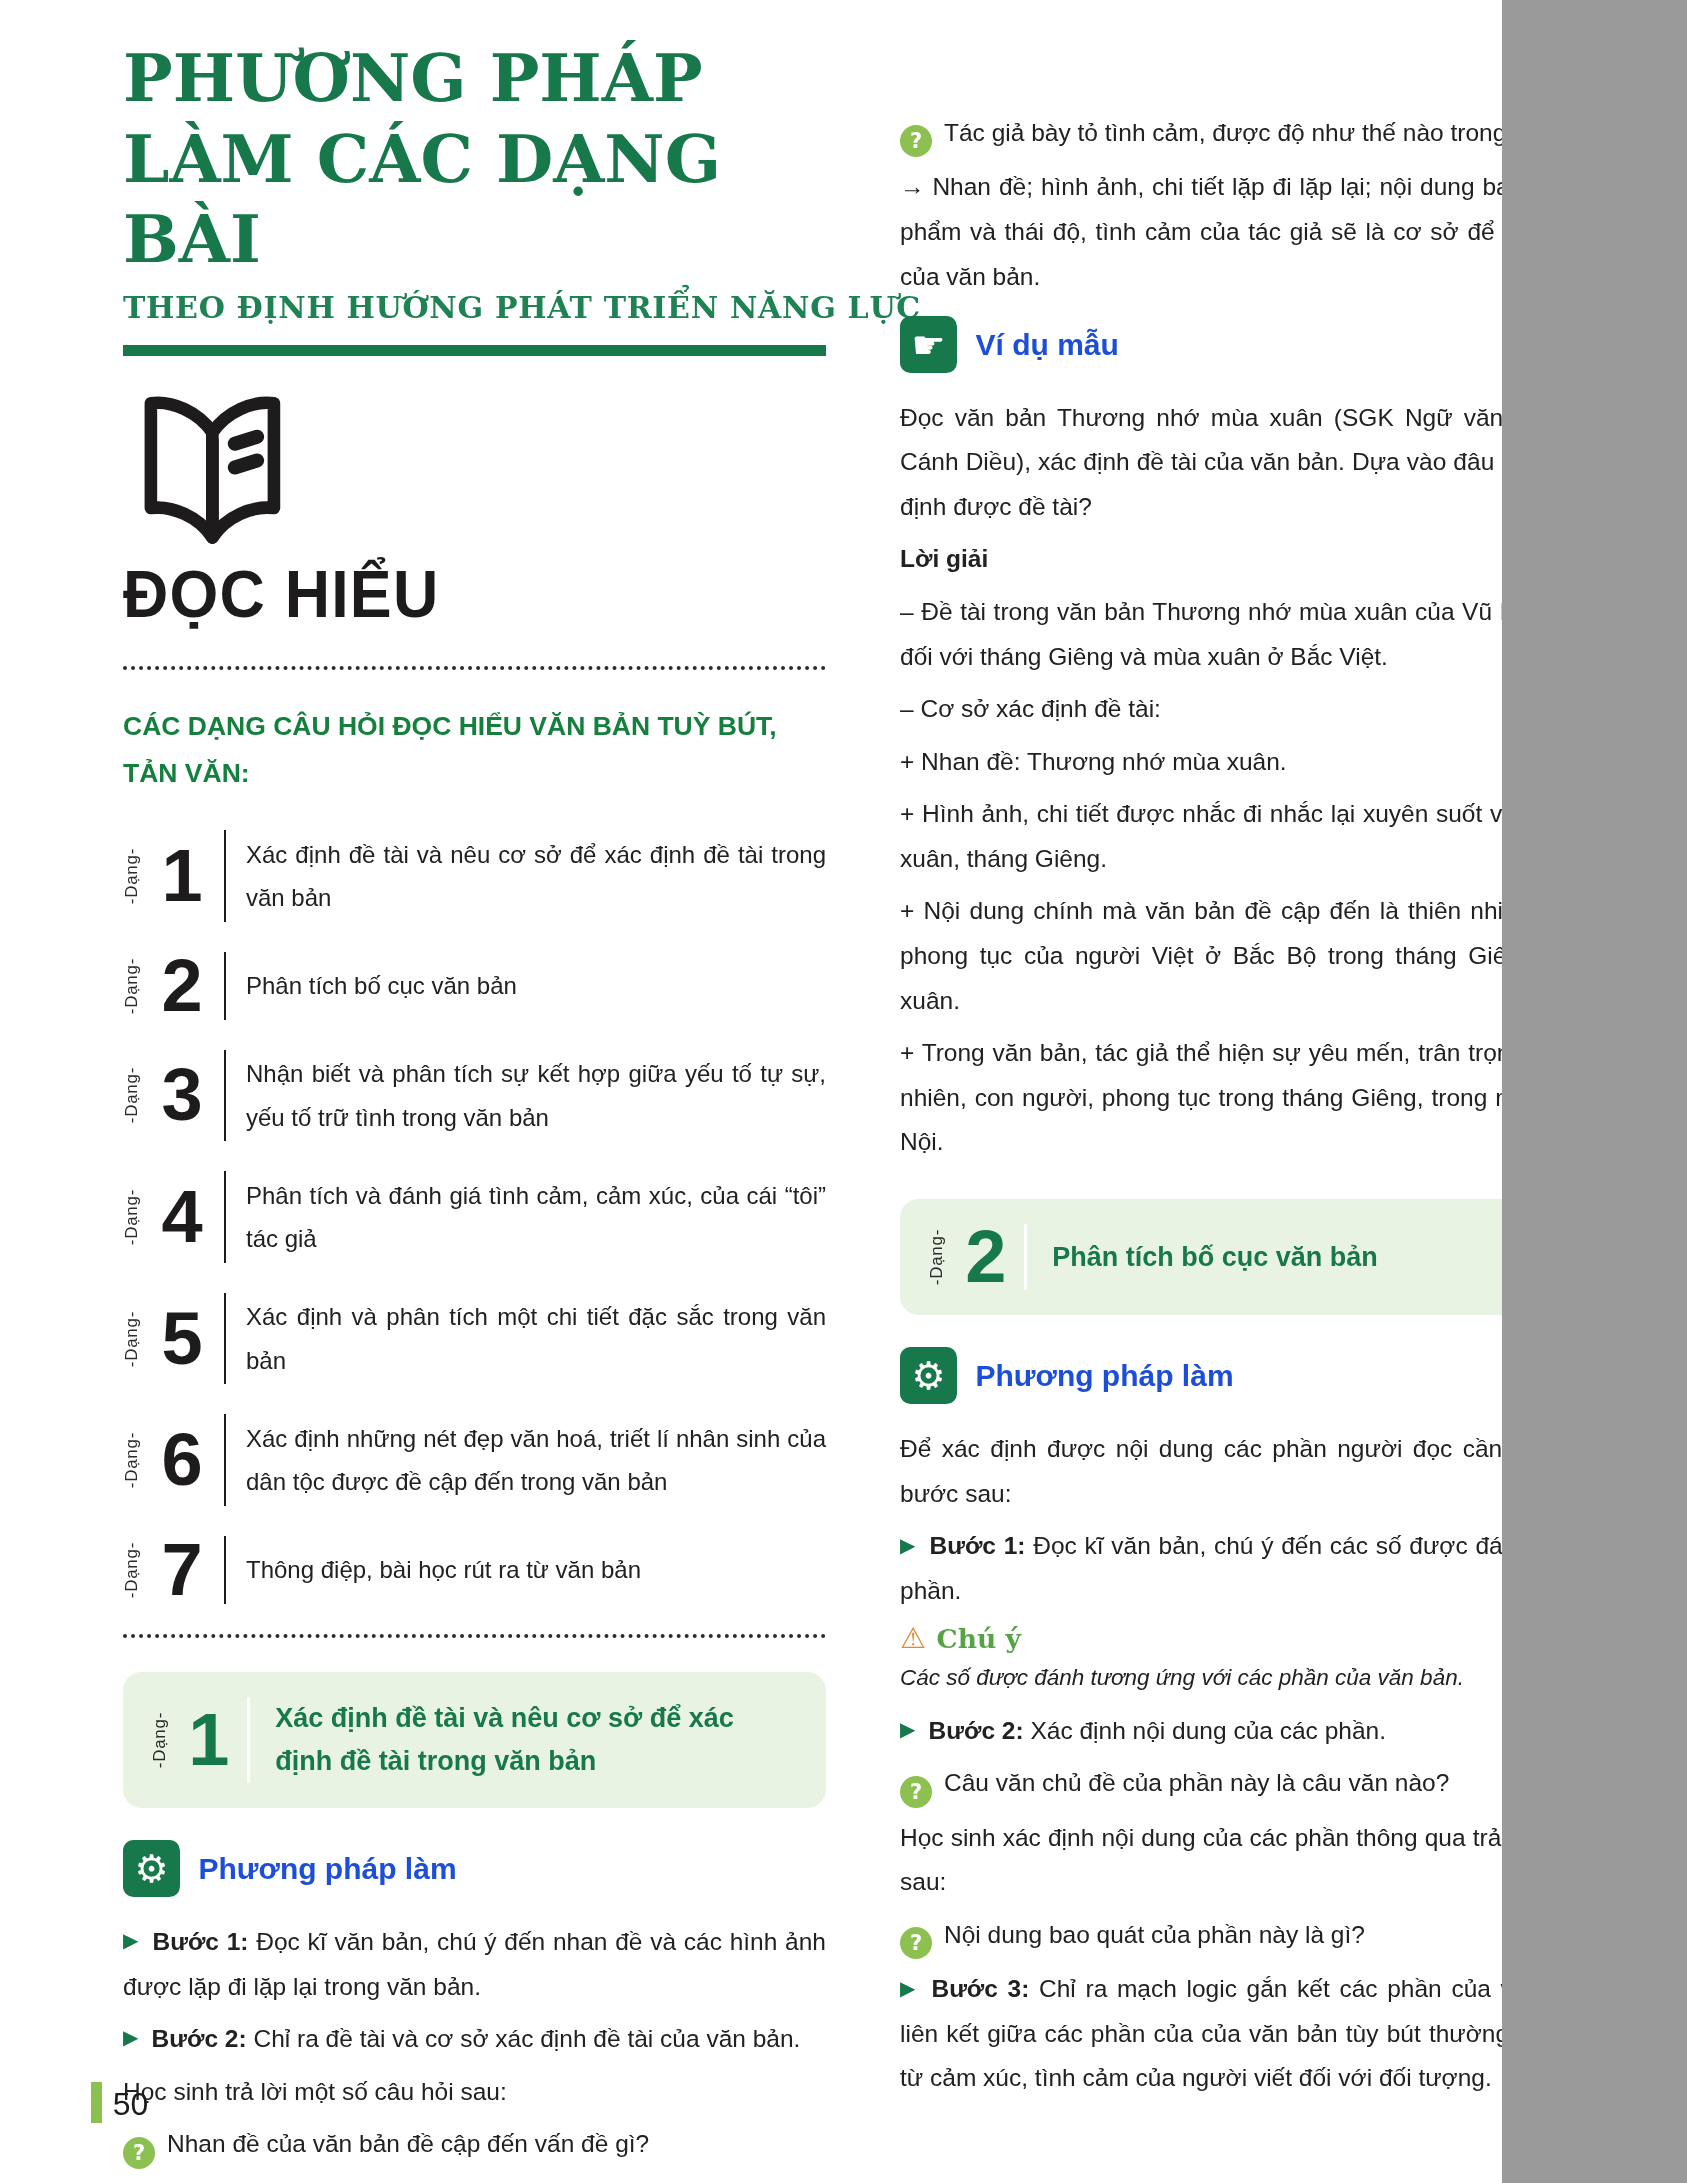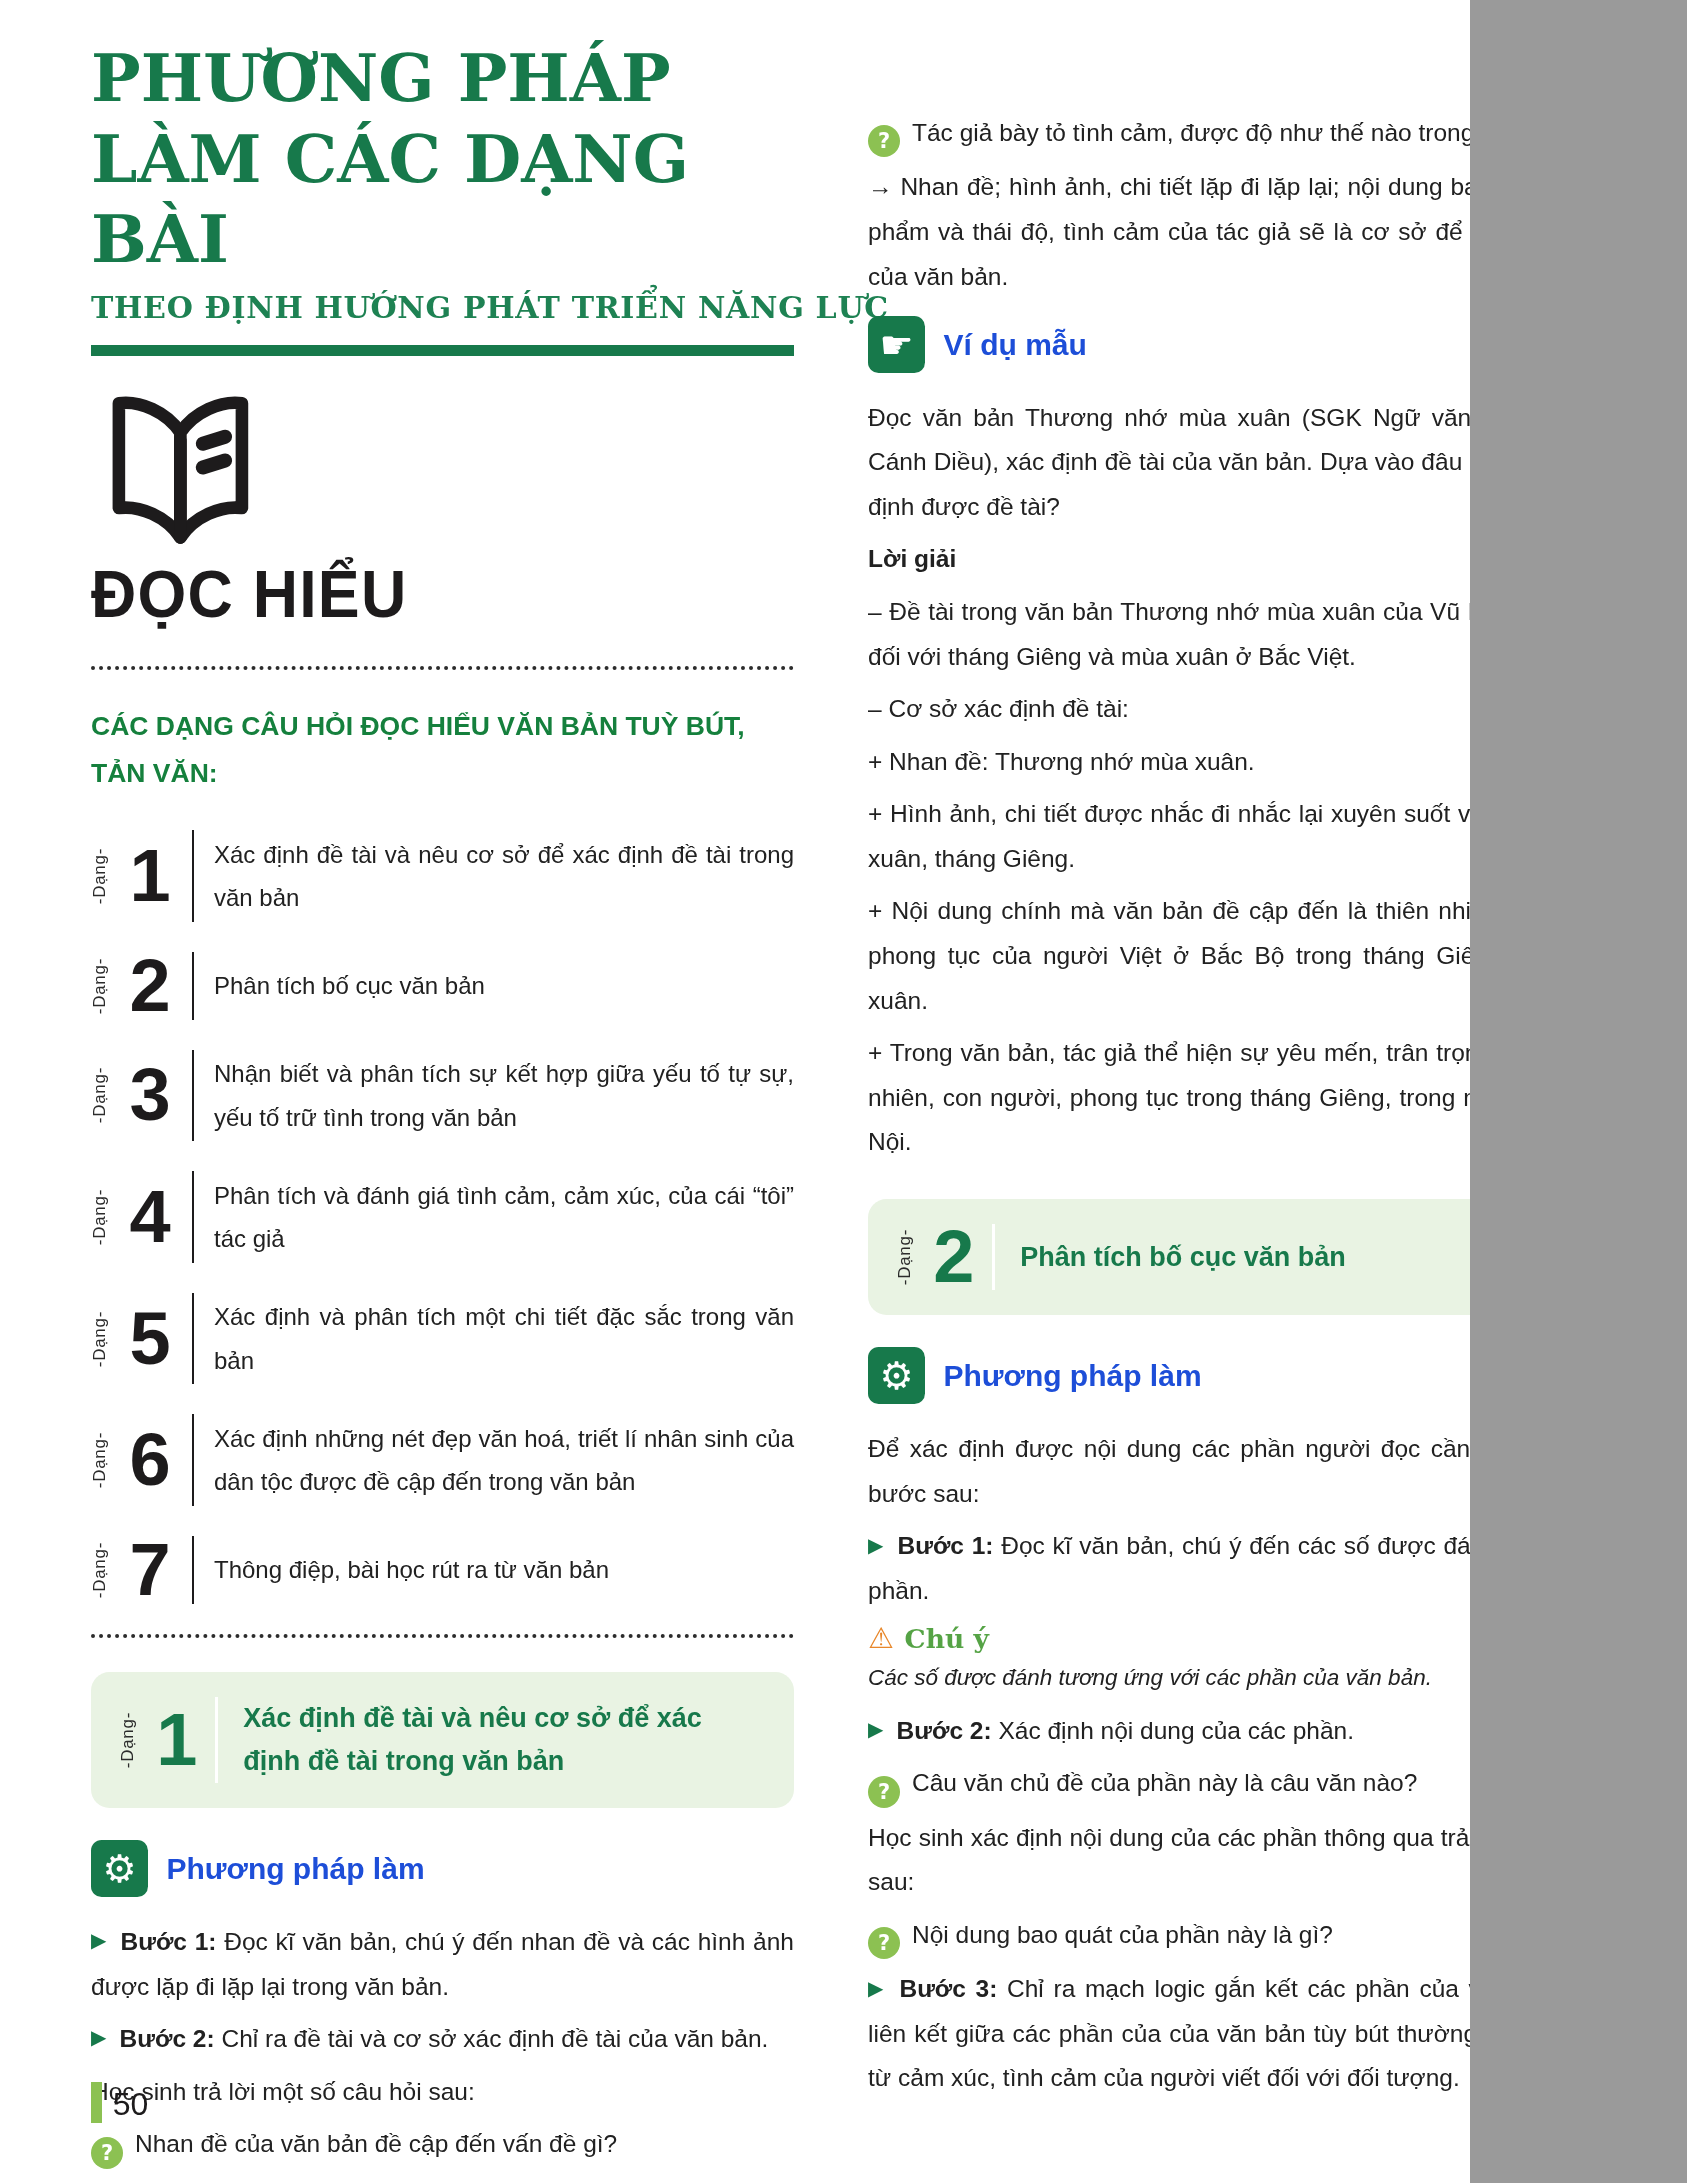--- a/index.html
+++ b/index.html
@@ -1,18 +1,18 @@
 <!DOCTYPE html>
 <html style="font-size:10.6px"><head>
 <meta charset="utf-8">
 <style>
   html,body{margin:0;padding:0;background:#9a9a9a;}
   .page{
     width:1470px;height:2183px;background:#ffffff;position:relative;overflow:hidden;
-    font-family:"Liberation Sans",sans-serif;color:#212121;
+    font-family:"Liberation Sans",sans-serif;color:#212121;padding-left:32px;
   }
   .cols{display:flex;padding:38px 52px 0 91px;gap:74px;}
   .col-left{width:703px;flex:none;}
   .col-right{width:767px;flex:none;padding-top:73px;}
 
   
   .title{font-family:"DejaVu Serif",serif;font-weight:700;font-size:66px;line-height:1.22;color:#17794b;letter-spacing:0;}
   .subtitle{font-family:"DejaVu Serif",serif;font-weight:700;font-size:30px;color:#1e8253;margin-top:10.6px;letter-spacing:0.7px;white-space:nowrap;}
   .title-rule{height:10.6px;background:#17794b;margin:20px 0 29px;}
 

